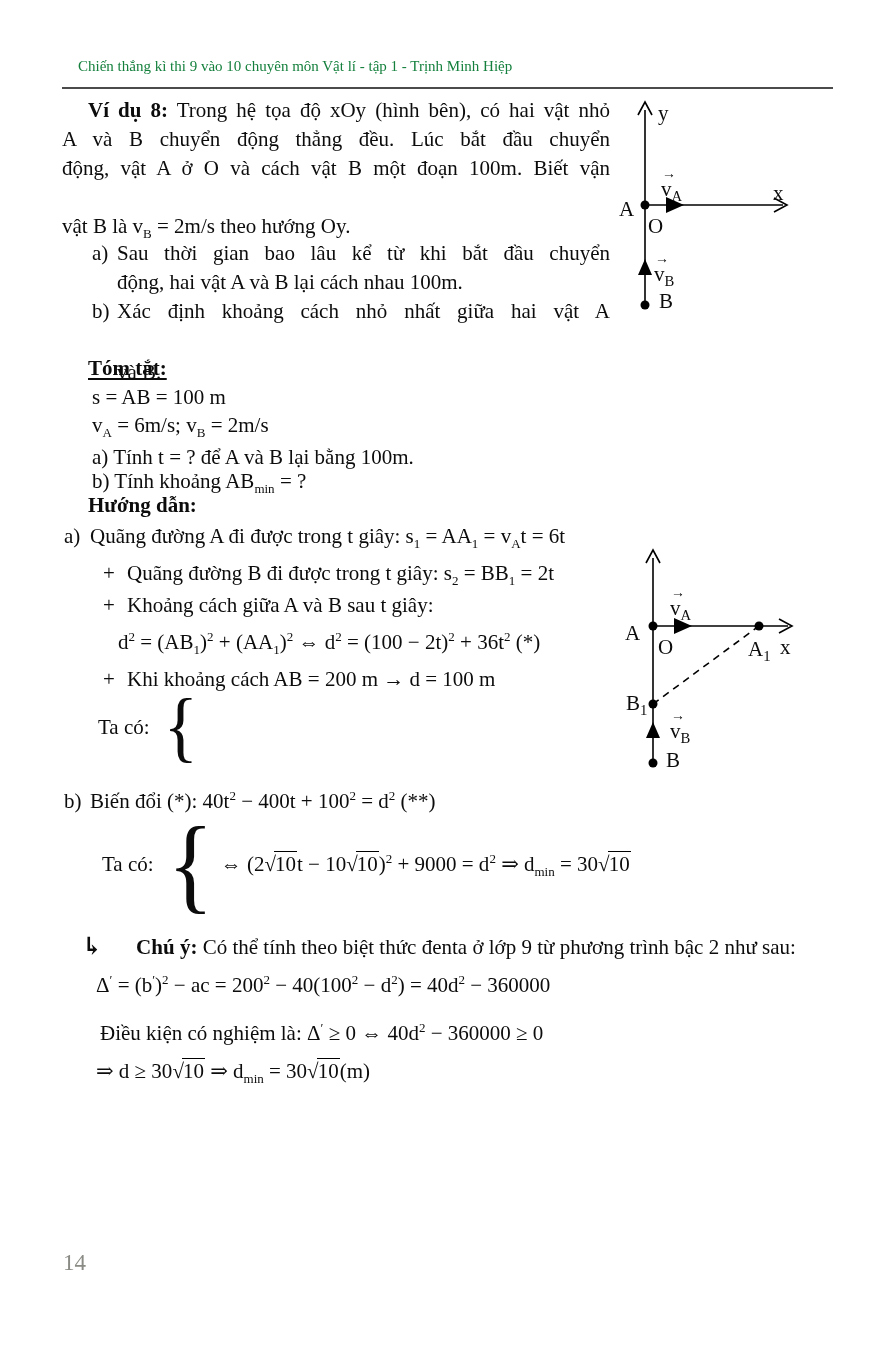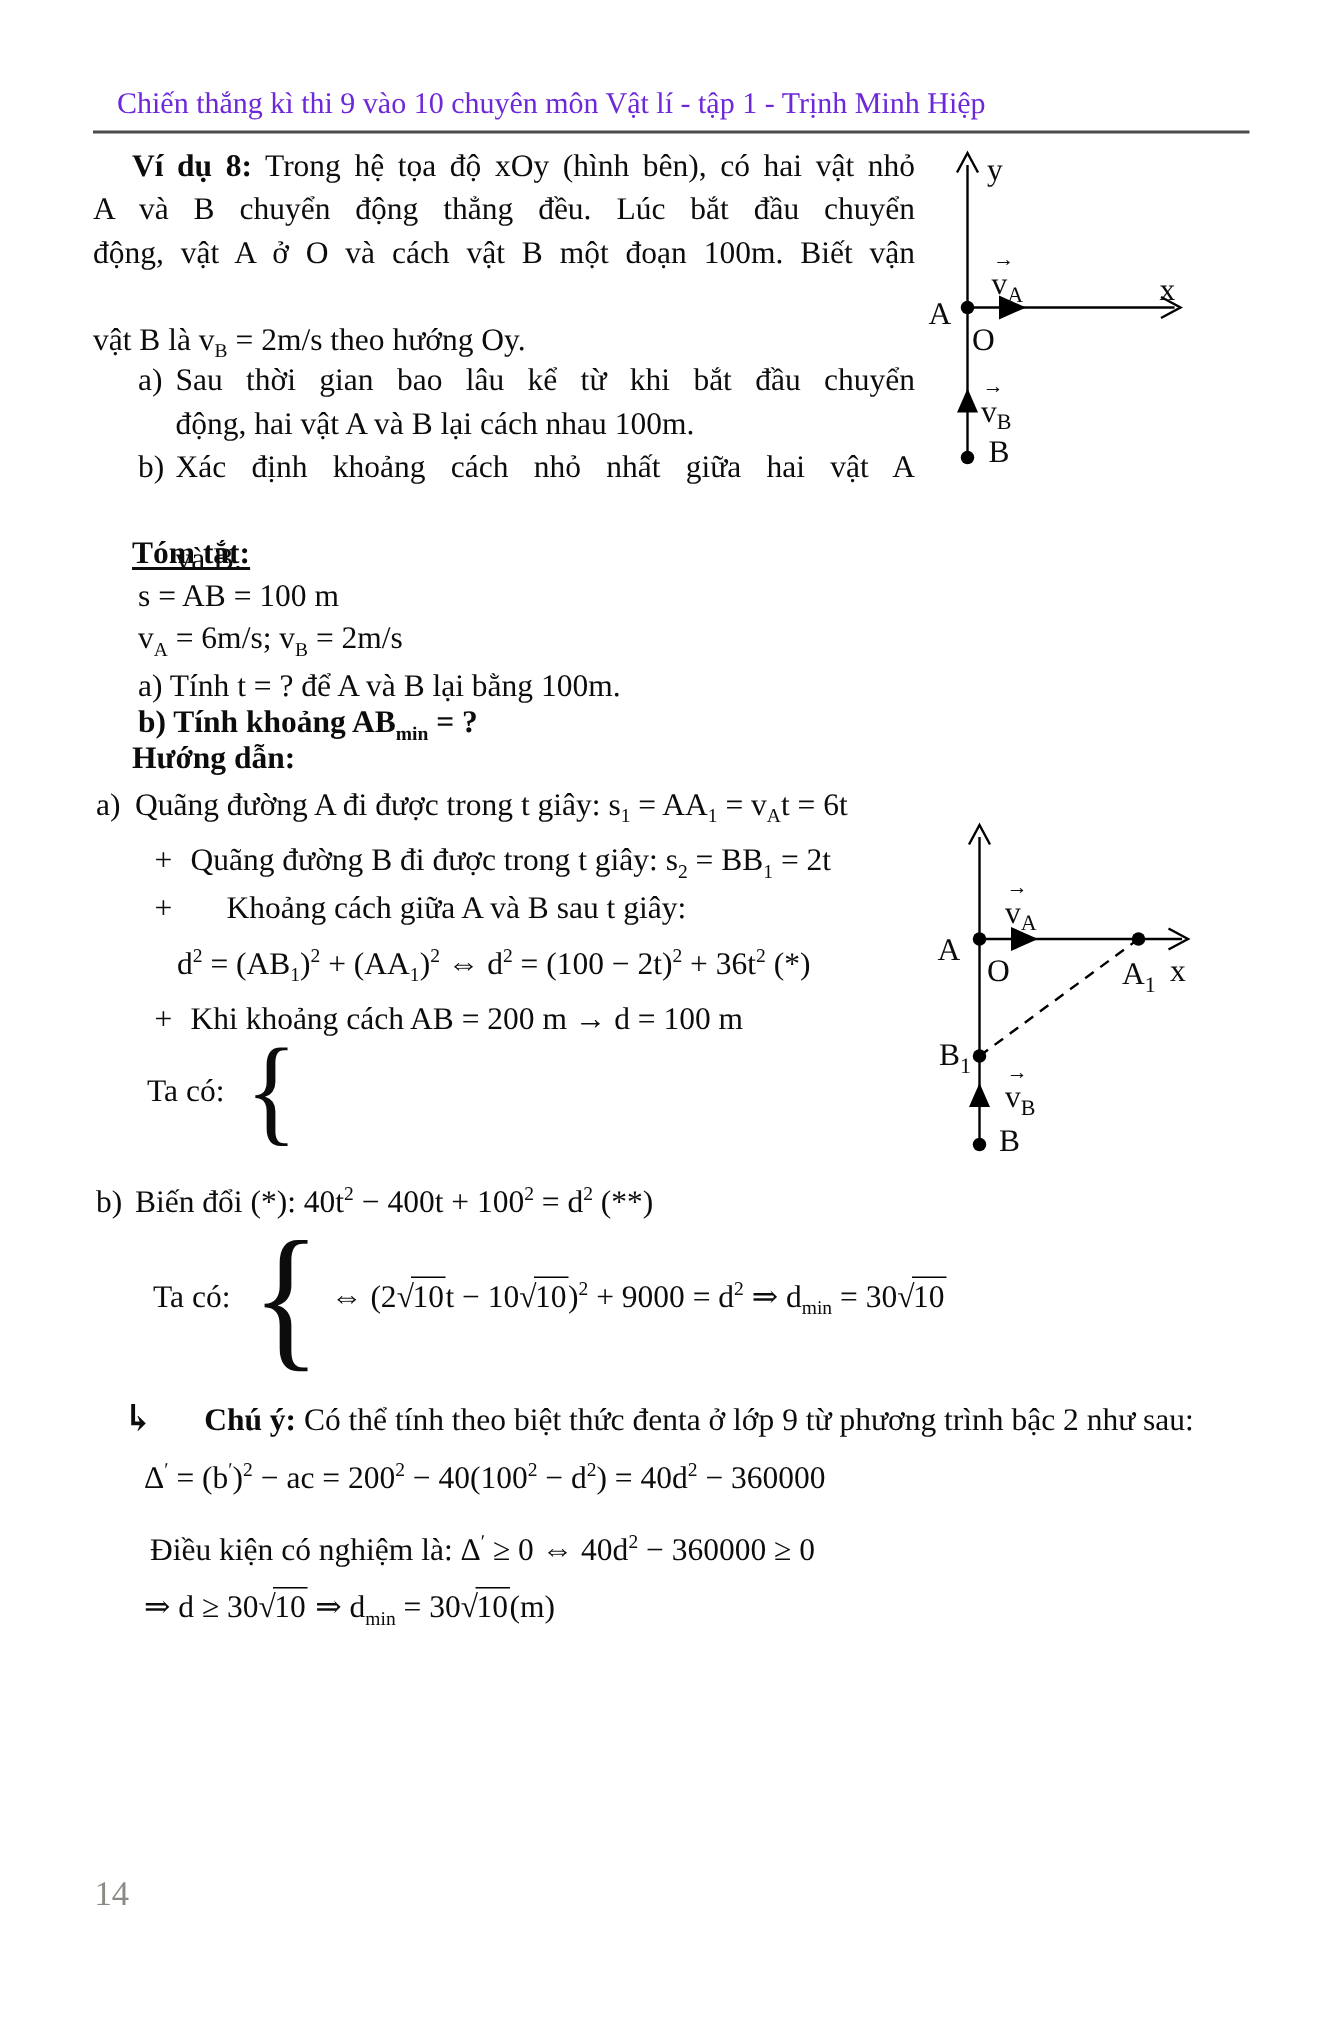--- a/index.html
+++ b/index.html
@@ -6,21 +6,21 @@
   .page{position:relative;width:896px;height:1351px;background:#ffffff;overflow:hidden;
         font-family:"Liberation Serif","DejaVu Serif",serif;color:#0c0c0c;font-size:21px;}
   .ln{position:absolute;line-height:1.3;white-space:nowrap;}
   .j{white-space:normal;text-align:justify;text-align-last:justify;line-height:1.3;}
   .b{font-weight:bold;margin-left:26px;}
   .u{text-decoration:underline;text-underline-offset:3px;}
   sup{font-size:62%;line-height:0;}
   sub{font-size:62%;line-height:0;}
   .sq{white-space:nowrap;}
   .rd{border-top:1.6px solid #000;margin-left:-2px;padding:0 1px;}
-  .hdr{position:absolute;left:78px;top:58px;font-size:20px;color:#6d28d9;white-space:nowrap;}
+  .hdr{position:absolute;left:78px;top:58px;font-size:15px;color:#15803d;white-space:nowrap;}
   .hrule{position:absolute;left:62px;top:87px;width:771px;border-top:2px solid #4b4b4b;}
   .sys{position:absolute;display:flex;align-items:center;}
   .sys .lbl{margin-right:14px;}
   .brace{font-size:72px;font-weight:400;line-height:0.85;transform:scaleY(1.1);margin-right:7px;}
   .brace.b2{font-size:96px;}
   .rows{display:flex;flex-direction:column;}
   .rows.g1{gap:14px;}
   .rows.g2{gap:20px;}
   .rows div{line-height:1.3;white-space:nowrap;}
   .noteicon{font-weight:bold;font-size:24px;margin-right:8px;}
@@ -48,30 +48,30 @@
   <div class="ln j" style="left:117px;top:240px;width:493px">Sau thời gian bao lâu kể từ khi bắt đầu chuyển</div>
   <div class="ln" style="left:117px;top:269px;">động, hai vật A và B lại cách nhau 100m.</div>
   <div class="ln" style="left:92px;top:298px;">b)</div>
   <div class="ln j" style="left:117px;top:298px;width:493px">Xác định khoảng cách nhỏ nhất giữa hai vật A</div>
   <div class="ln" style="left:117px;top:327px;margin-top:32px;">và B.</div>
 
   <div class="ln b u" style="left:62px;top:355px;">Tóm tắt:</div>
   <div class="ln" style="left:92px;top:384px;">s = AB = 100 m</div>
   <div class="ln" style="left:92px;top:412px;">v<sub>A</sub> = 6m/s; v<sub>B</sub> = 2m/s</div>
   <div class="ln" style="left:92px;top:444px;">a) Tính t = ? để A và B lại bằng 100m.</div>
-  <div class="ln" style="left:92px;top:468px;font-weight:bold;">b) Tính khoảng AB<sub>min</sub> = ?</div>
+  <div class="ln" style="left:92px;top:468px;">b) Tính khoảng AB<sub>min</sub> = ?</div>
 
   <div class="ln b" style="left:62px;top:492px;">Hướng dẫn:</div>
   <div class="ln" style="left:64px;top:523px;">a)</div>
   <div class="ln" style="left:90px;top:523px;">Quãng đường A đi được trong t giây: s<sub>1</sub> = AA<sub>1</sub> = v<sub>A</sub>t = 6t</div>
 
   <div class="ln" style="left:103px;top:560px;">+</div>
   <div class="ln" style="left:127px;top:560px;">Quãng đường B đi được trong t giây: s<sub>2</sub> = BB<sub>1</sub> = 2t</div>
   <div class="ln" style="left:103px;top:592px;">+</div>
-  <div class="ln" style="left:127px;top:592px;margin-left:24px;">Khoảng cách giữa A và B sau t giây:</div>
+  <div class="ln" style="left:127px;top:592px;">Khoảng cách giữa A và B sau t giây:</div>
 
   <div class="ln" style="left:118px;top:629px;">d<sup>2</sup> = (AB<sub>1</sub>)<sup>2</sup> + (AA<sub>1</sub>)<sup>2</sup> ⇔ d<sup>2</sup> = (100 − 2t)<sup>2</sup> + 36t<sup>2</sup> (*)</div>
 
   <div class="ln" style="left:103px;top:666px;">+</div>
   <div class="ln" style="left:127px;top:666px;">Khi khoảng cách AB = 200 m → d = 100 m</div>
 
   <div class="sys" style="left:98px;top:697px;">
     <span class="lbl">Ta có:</span>
     <span class="brace">{</span>
   </div>

